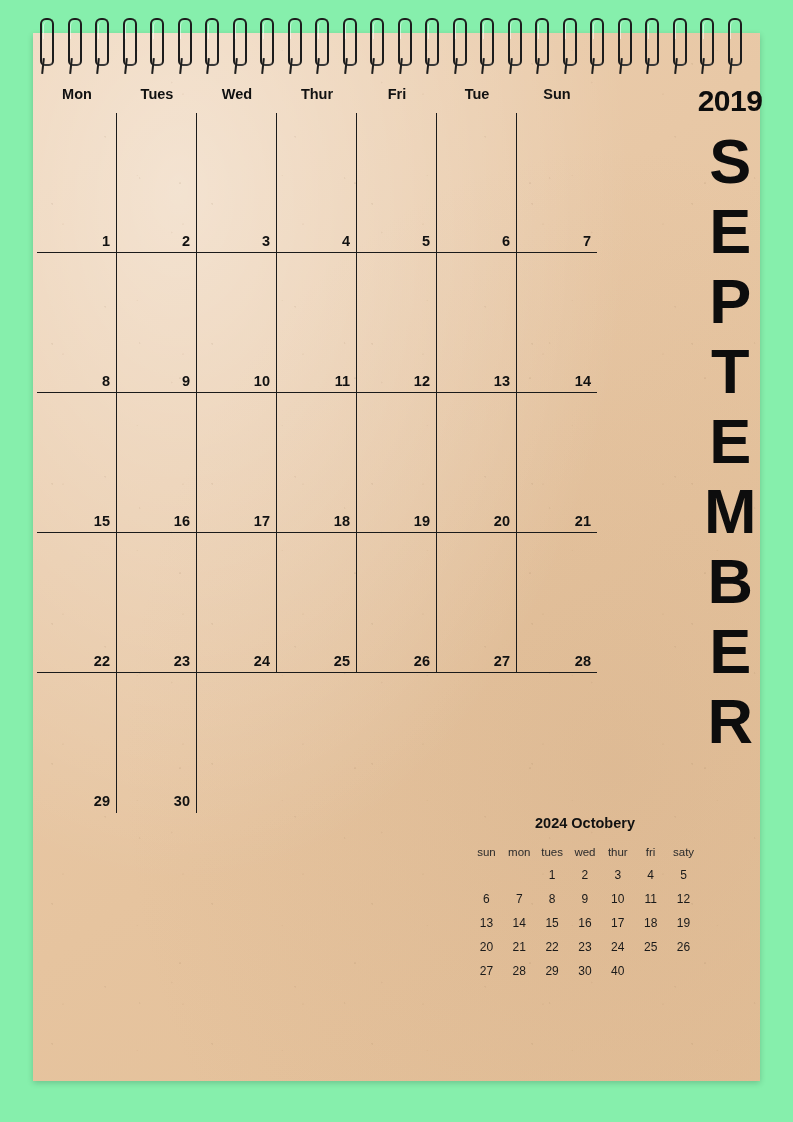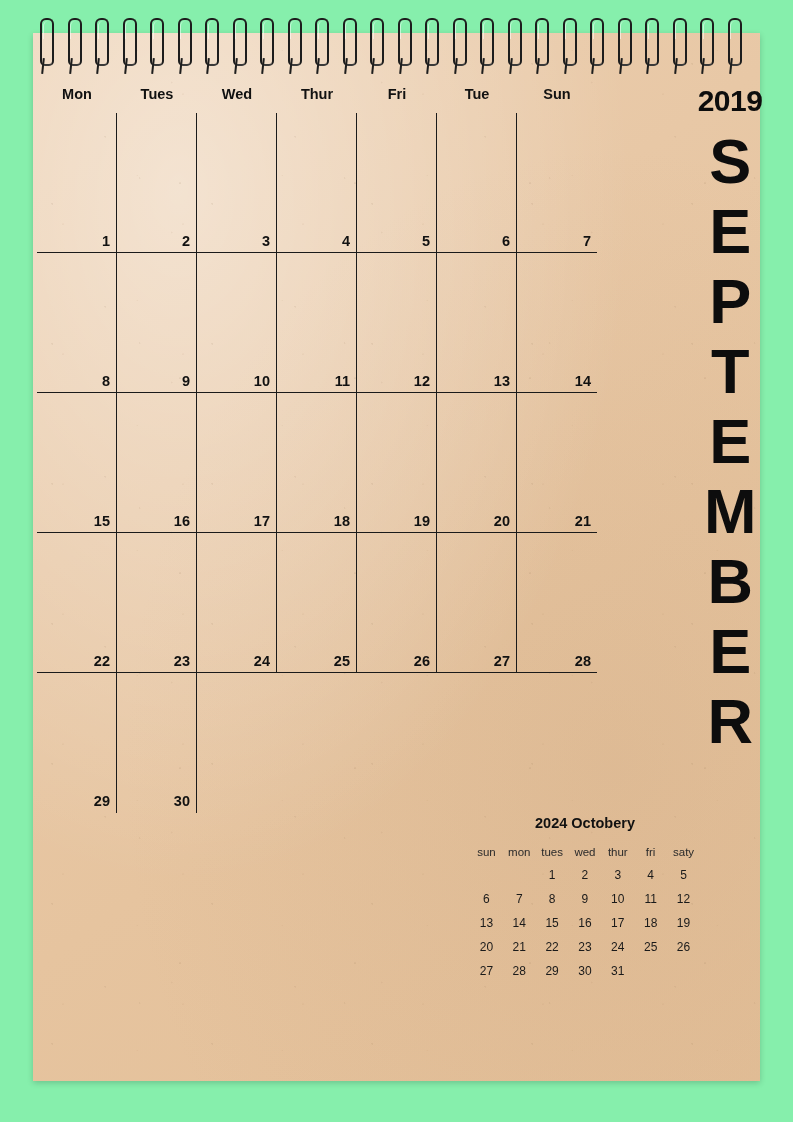--- a/index.html
+++ b/index.html
@@ -538,21 +538,21 @@
             <td>23</td>
             <td>24</td>
             <td>25</td>
             <td>26</td>
           </tr>
           <tr>
             <td>27</td>
             <td>28</td>
             <td>29</td>
             <td>30</td>
-            <td>31</td>
+            <td>40</td>
             <td></td>
             <td></td>
           </tr>
         </tbody>
     </table>
   </div>
 
 </div>
 
 </body></html>

